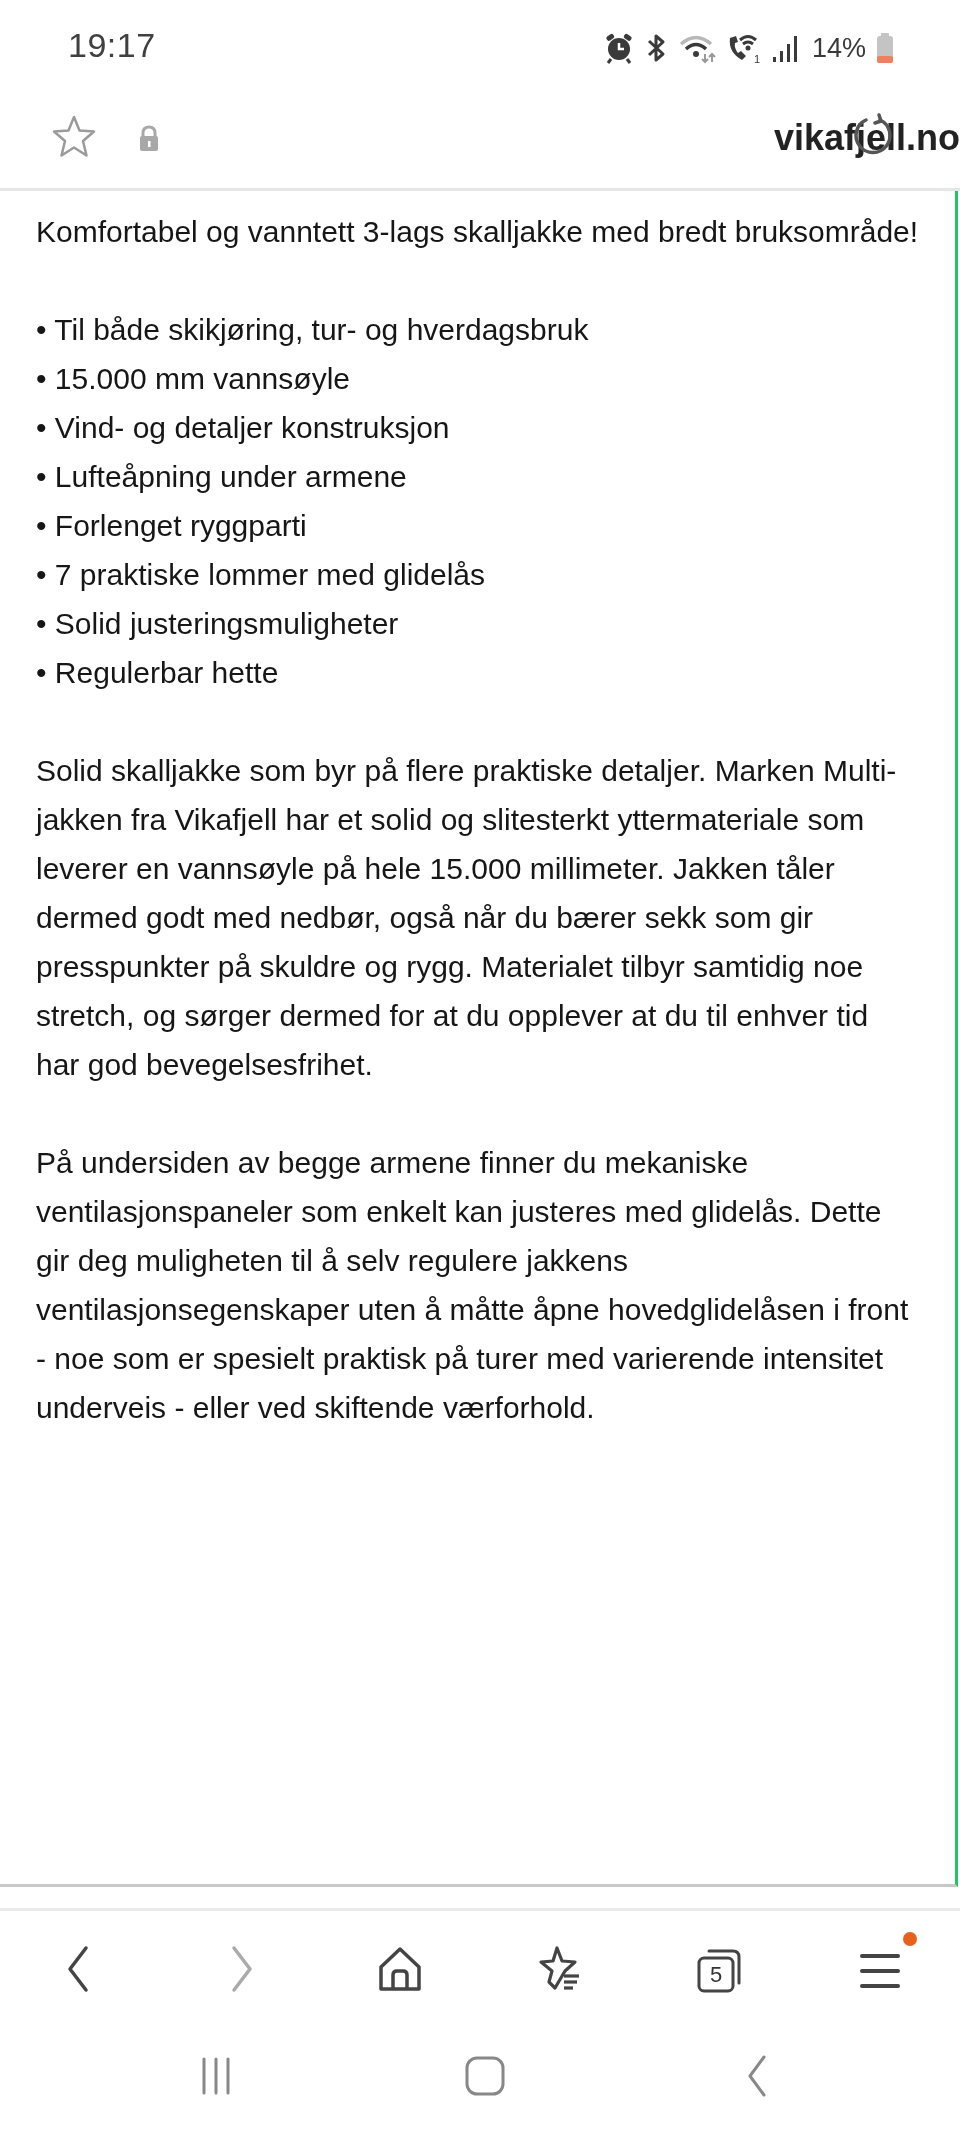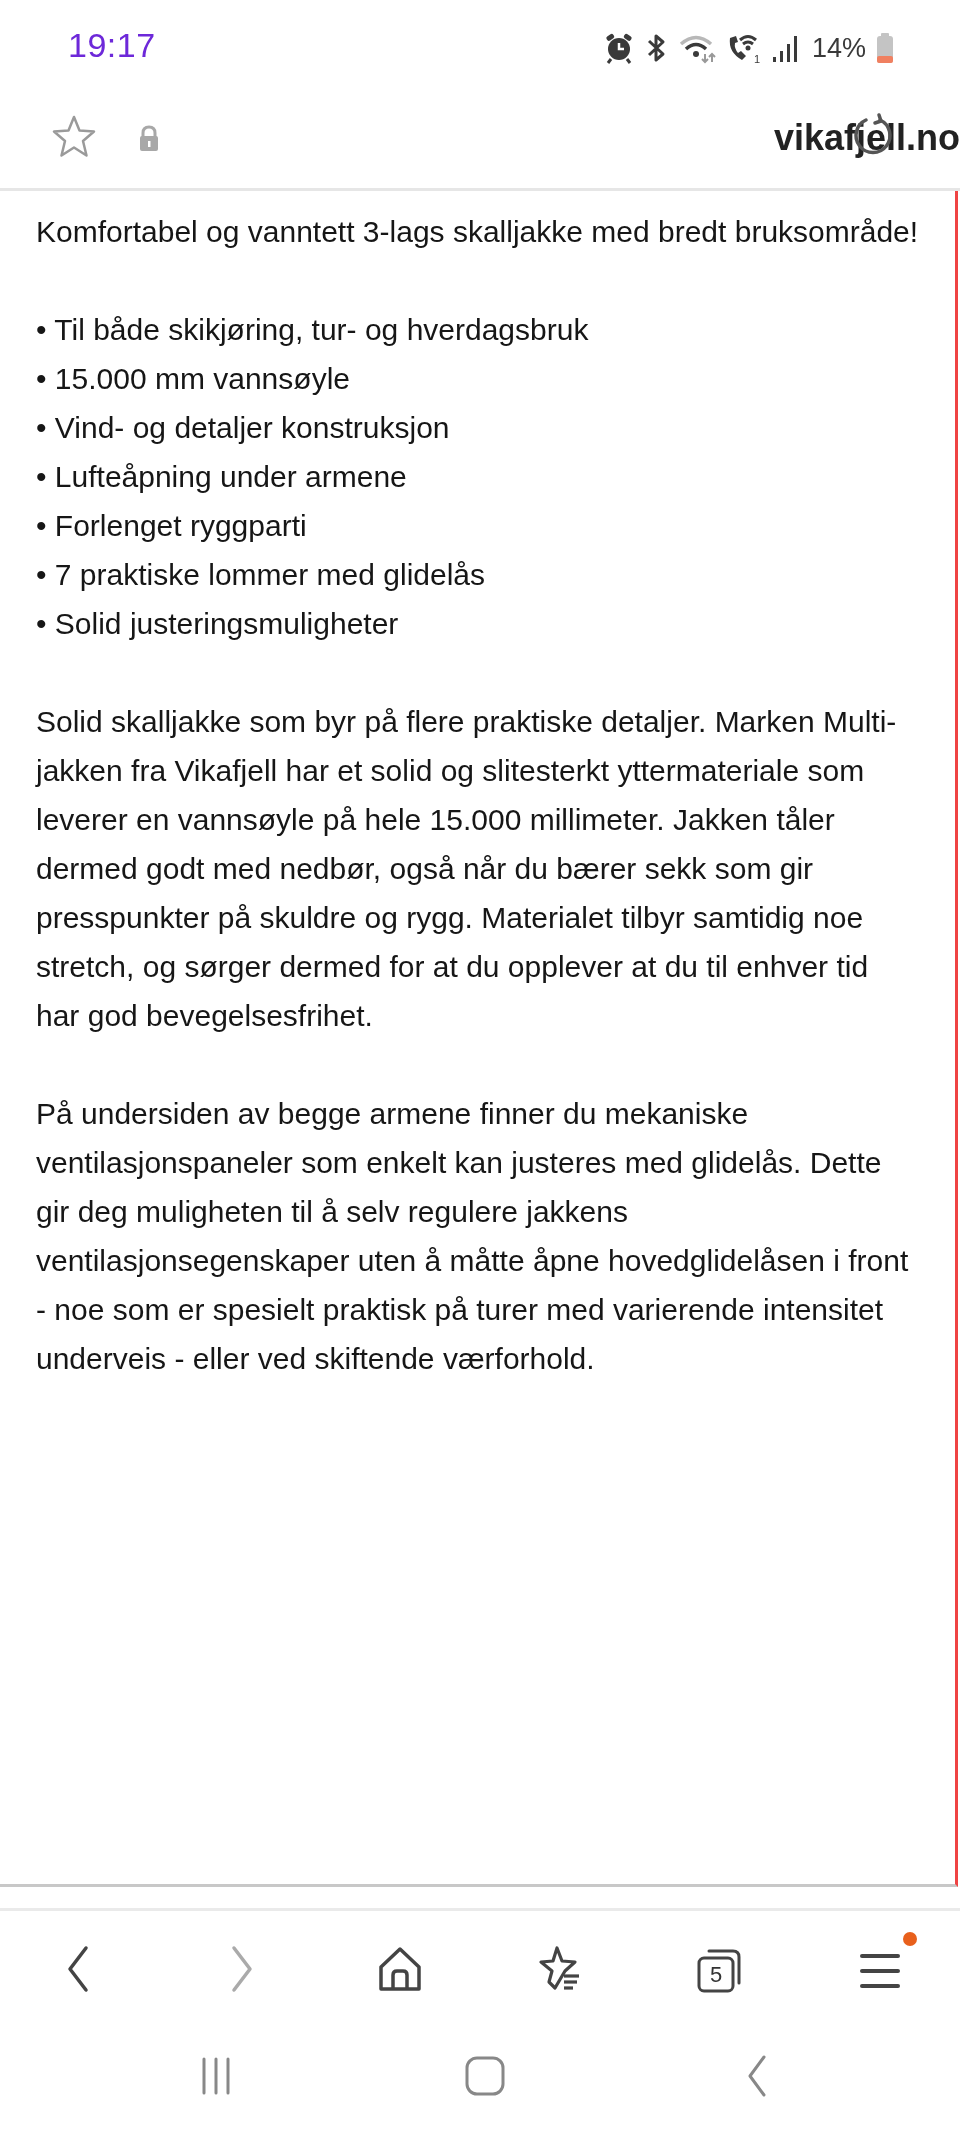--- a/index.html
+++ b/index.html
@@ -1,34 +1,34 @@
 <!DOCTYPE html>
 <html><head>
 <meta charset="utf-8">
 <style>
   * { box-sizing: border-box; margin: 0; padding: 0; }
   html, body { width: 960px; height: 2133px; background: #ffffff; overflow: hidden; }
   body { font-family: "Liberation Sans", "DejaVu Sans", sans-serif; color: #1a1a1a; position: relative; }
 
   
   .status-bar { position: absolute; top: 0; left: 0; width: 960px; height: 95px; }
-  .status-time { position: absolute; left: 68px; top: 26px; font-size: 34px; color: #6d28d9; letter-spacing: 0.5px; }
+  .status-time { position: absolute; left: 68px; top: 26px; font-size: 34px; color: #404040; letter-spacing: 0.5px; }
   .status-icons { position: absolute; right: 66px; top: 28px; height: 40px; display: flex; align-items: center; gap: 10px; }
   .status-icons svg { display: block; }
   .battery-pct { font-size: 27px; color: #3a3a3a; margin-left: 4px; }
 
   
   .url-bar { position: absolute; top: 95px; left: 0; width: 960px; height: 96px; border-bottom: 3px solid #e6e6e6; }
   .url-star { position: absolute; left: 50px; top: 18px; }
   .url-lock { position: absolute; left: 137px; top: 30px; }
   .url-text { position: absolute; left: 0; right: 0; top: 22px; text-align: right; font-size: 36px; font-weight: bold; color: #222; }
   .url-reload { position: absolute; right: 62px; top: 16px; }
 
   
-  .content { position: absolute; top: 191px; left: 0; width: 958px; height: 1696px; border-right: 3px solid #ef4444; border-bottom: 3px solid #c8c8c8; overflow: hidden; }
+  .content { position: absolute; top: 191px; left: 0; width: 958px; height: 1696px; border-right: 3px solid #22c55e; border-bottom: 3px solid #c8c8c8; overflow: hidden; }
   .content-inner { padding: 16px 36px 0 36px; font-size: 30px; line-height: 49px; color: #161616; }
   .para { margin-bottom: 49px; }
   .bullet-list { list-style: none; margin-bottom: 49px; }
   .bullet-list li::before { content: "• "; }
 
   
   .toolbar { position: absolute; top: 1908px; left: 0; width: 960px; height: 110px; border-top: 3px solid #eaeaea; }
   .tb-btn { position: absolute; top: 30px; width: 60px; height: 60px; display: flex; align-items: center; justify-content: center; }
   .menu-dot { position: absolute; right: 2px; top: -4px; width: 14px; height: 14px; border-radius: 50%; background: #e8601c; }
 
@@ -120,20 +120,21 @@
   <div class="content-inner">
     <p class="para">Komfortabel og vanntett 3-lags skalljakke med bredt bruksområde!</p>
     <ul class="bullet-list">
       <li>Til både skikjøring, tur- og hverdagsbruk</li>
       <li>15.000 mm vannsøyle</li>
       <li>Vind- og detaljer konstruksjon</li>
       <li>Lufteåpning under armene</li>
       <li>Forlenget ryggparti</li>
       <li>7 praktiske lommer med glidelås</li>
       <li>Solid justeringsmuligheter</li>
+      <li>Regulerbar hette</li>
     </ul>
     <p class="para" style="padding-right:14px;">Solid skalljakke som byr på flere praktiske detaljer. Marken Multi-jakken fra Vikafjell har et solid og slitesterkt yttermateriale som leverer en vannsøyle på hele 15.000 millimeter. Jakken tåler dermed godt med nedbør, også når du bærer sekk som gir presspunkter på skuldre og rygg. Materialet tilbyr samtidig noe stretch, og sørger dermed for at du opplever at du til enhver tid har god bevegelsesfrihet.</p>
     <p class="para" style="padding-right:4px;">På undersiden av begge armene finner du mekaniske ventilasjonspaneler som enkelt kan justeres med glidelås. Dette gir deg muligheten til å selv regulere jakkens ventilasjonsegenskaper uten å måtte åpne hovedglidelåsen i front - noe som er spesielt praktisk på turer med varierende intensitet underveis - eller ved skiftende værforhold.</p>
   </div>
 </div>
 
 <div class="toolbar">
   <div class="tb-btn" style="left:47px;">
     <span>
       <svg width="30" height="50" viewBox="0 0 30 50">

